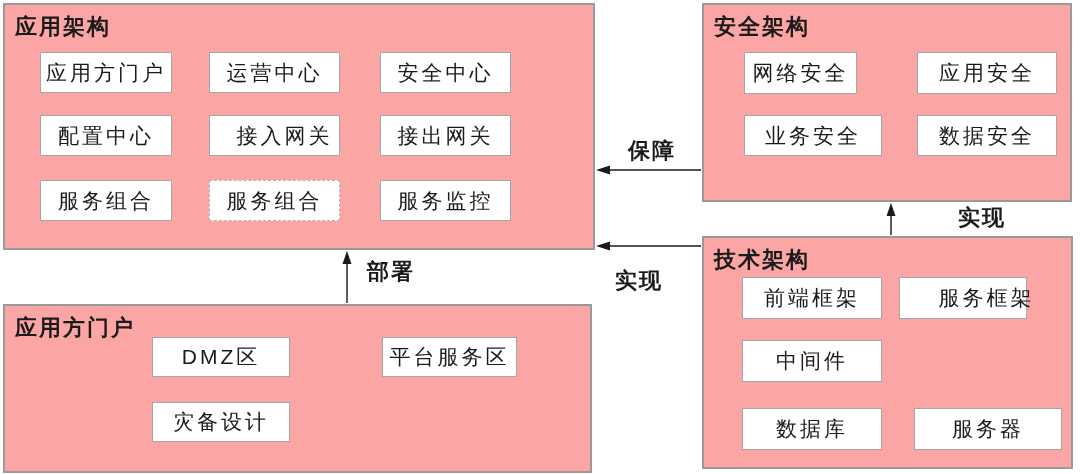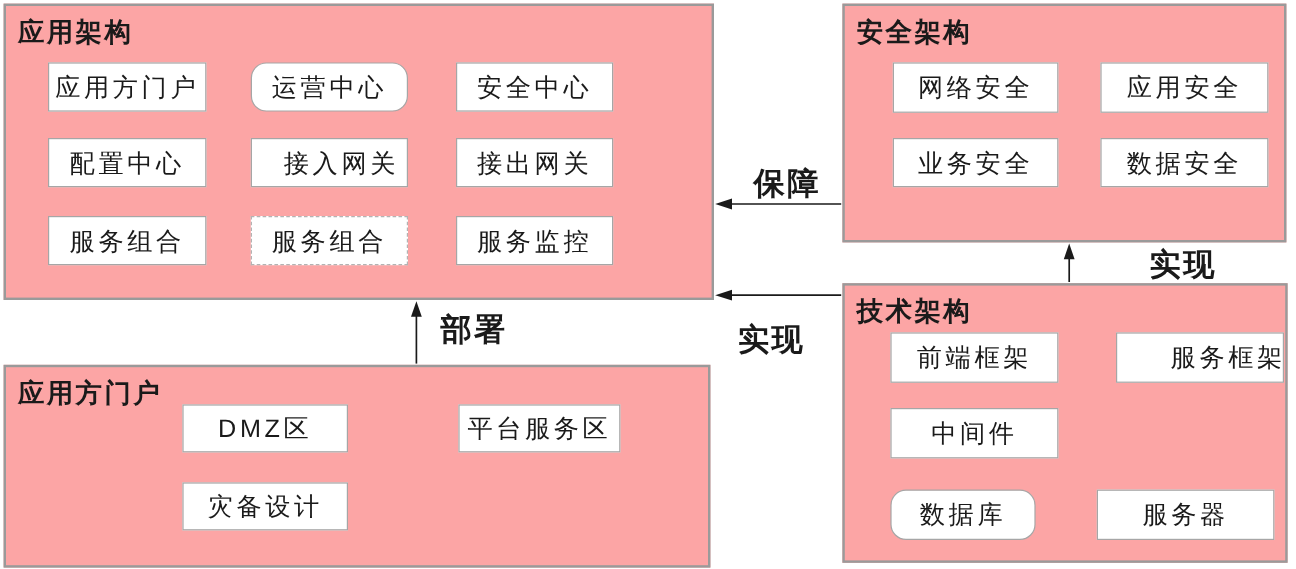--- a/index.html
+++ b/index.html
@@ -45,58 +45,58 @@
   }
   .arrow-layer {
     position: absolute;
     left: 0; top: 0;
     width: 1080px;
     height: 474px;
     pointer-events: none;
   }
   .arrow-label {
     position: absolute;
-    font-size: 26px;
+    font-size: 22px;
     font-weight: bold;
     letter-spacing: 2px;
     white-space: nowrap;
   }
 </style>
 </head>
 <body>
 
 <div class="canvas">
 
   <div class="section" style="left:3px; top:3px; width:592px; height:247px;">
     <div class="section-title">应用架构</div>
     <div class="cell" style="left:35px;  top:47px;  width:132px; height:41px;">应用方门户</div>
-    <div class="cell" style="left:204px; top:47px;  width:131px; height:41px;border-radius:13px;">运营中心</div>
+    <div class="cell" style="left:204px; top:47px;  width:131px; height:41px;">运营中心</div>
     <div class="cell" style="left:375px; top:47px;  width:131px; height:41px;">安全中心</div>
     <div class="cell" style="left:35px;  top:110px; width:132px; height:41px;">配置中心</div>
     <div class="cell" style="left:204px; top:110px; width:131px; height:41px;padding-left:20px;">接入网关</div>
     <div class="cell" style="left:375px; top:110px; width:131px; height:41px;">接出网关</div>
     <div class="cell" style="left:35px;  top:175px; width:132px; height:41px;">服务组合</div>
     <div class="cell dashed" style="left:204px; top:175px; width:131px; height:41px;">服务组合</div>
     <div class="cell" style="left:375px; top:175px; width:131px; height:41px;">服务监控</div>
   </div>
 
   <div class="section" style="left:702px; top:3px; width:370px; height:199px;">
     <div class="section-title">安全架构</div>
-    <div class="cell" style="left:40px;  top:47px;  width:138px; height:42px;">网络安全</div>
+    <div class="cell" style="left:40px;  top:47px;  width:113px; height:42px;">网络安全</div>
     <div class="cell" style="left:213px; top:47px;  width:140px; height:42px;">应用安全</div>
     <div class="cell" style="left:40px;  top:110px; width:138px; height:41px;">业务安全</div>
     <div class="cell" style="left:213px; top:110px; width:140px; height:41px;">数据安全</div>
   </div>
 
   <div class="section" style="left:702px; top:236px; width:371px; height:233px;">
     <div class="section-title">技术架构</div>
     <div class="cell" style="left:38px;  top:39px;  width:140px; height:42px;">前端框架</div>
-    <div class="cell" style="left:226px; top:39px;  width:140px; height:42px;padding-left:47px;">服务框架</div>
+    <div class="cell" style="left:195px; top:39px;  width:128px; height:42px;padding-left:47px;">服务框架</div>
     <div class="cell" style="left:38px;  top:102px; width:140px; height:42px;">中间件</div>
-    <div class="cell" style="left:38px;  top:170px; width:121px; height:42px;border-radius:13px;">数据库</div>
+    <div class="cell" style="left:38px;  top:170px; width:140px; height:42px;">数据库</div>
     <div class="cell" style="left:210px; top:170px; width:148px; height:42px;">服务器</div>
   </div>
 
   <div class="section" style="left:3px; top:304px; width:589px; height:169px;">
     <div class="section-title">应用方门户</div>
     <div class="cell" style="left:147px; top:31px; width:138px; height:40px;">DMZ区</div>
     <div class="cell" style="left:377px; top:31px; width:135px; height:40px;">平台服务区</div>
     <div class="cell" style="left:147px; top:96px; width:138px; height:40px;">灾备设计</div>
   </div>
 

